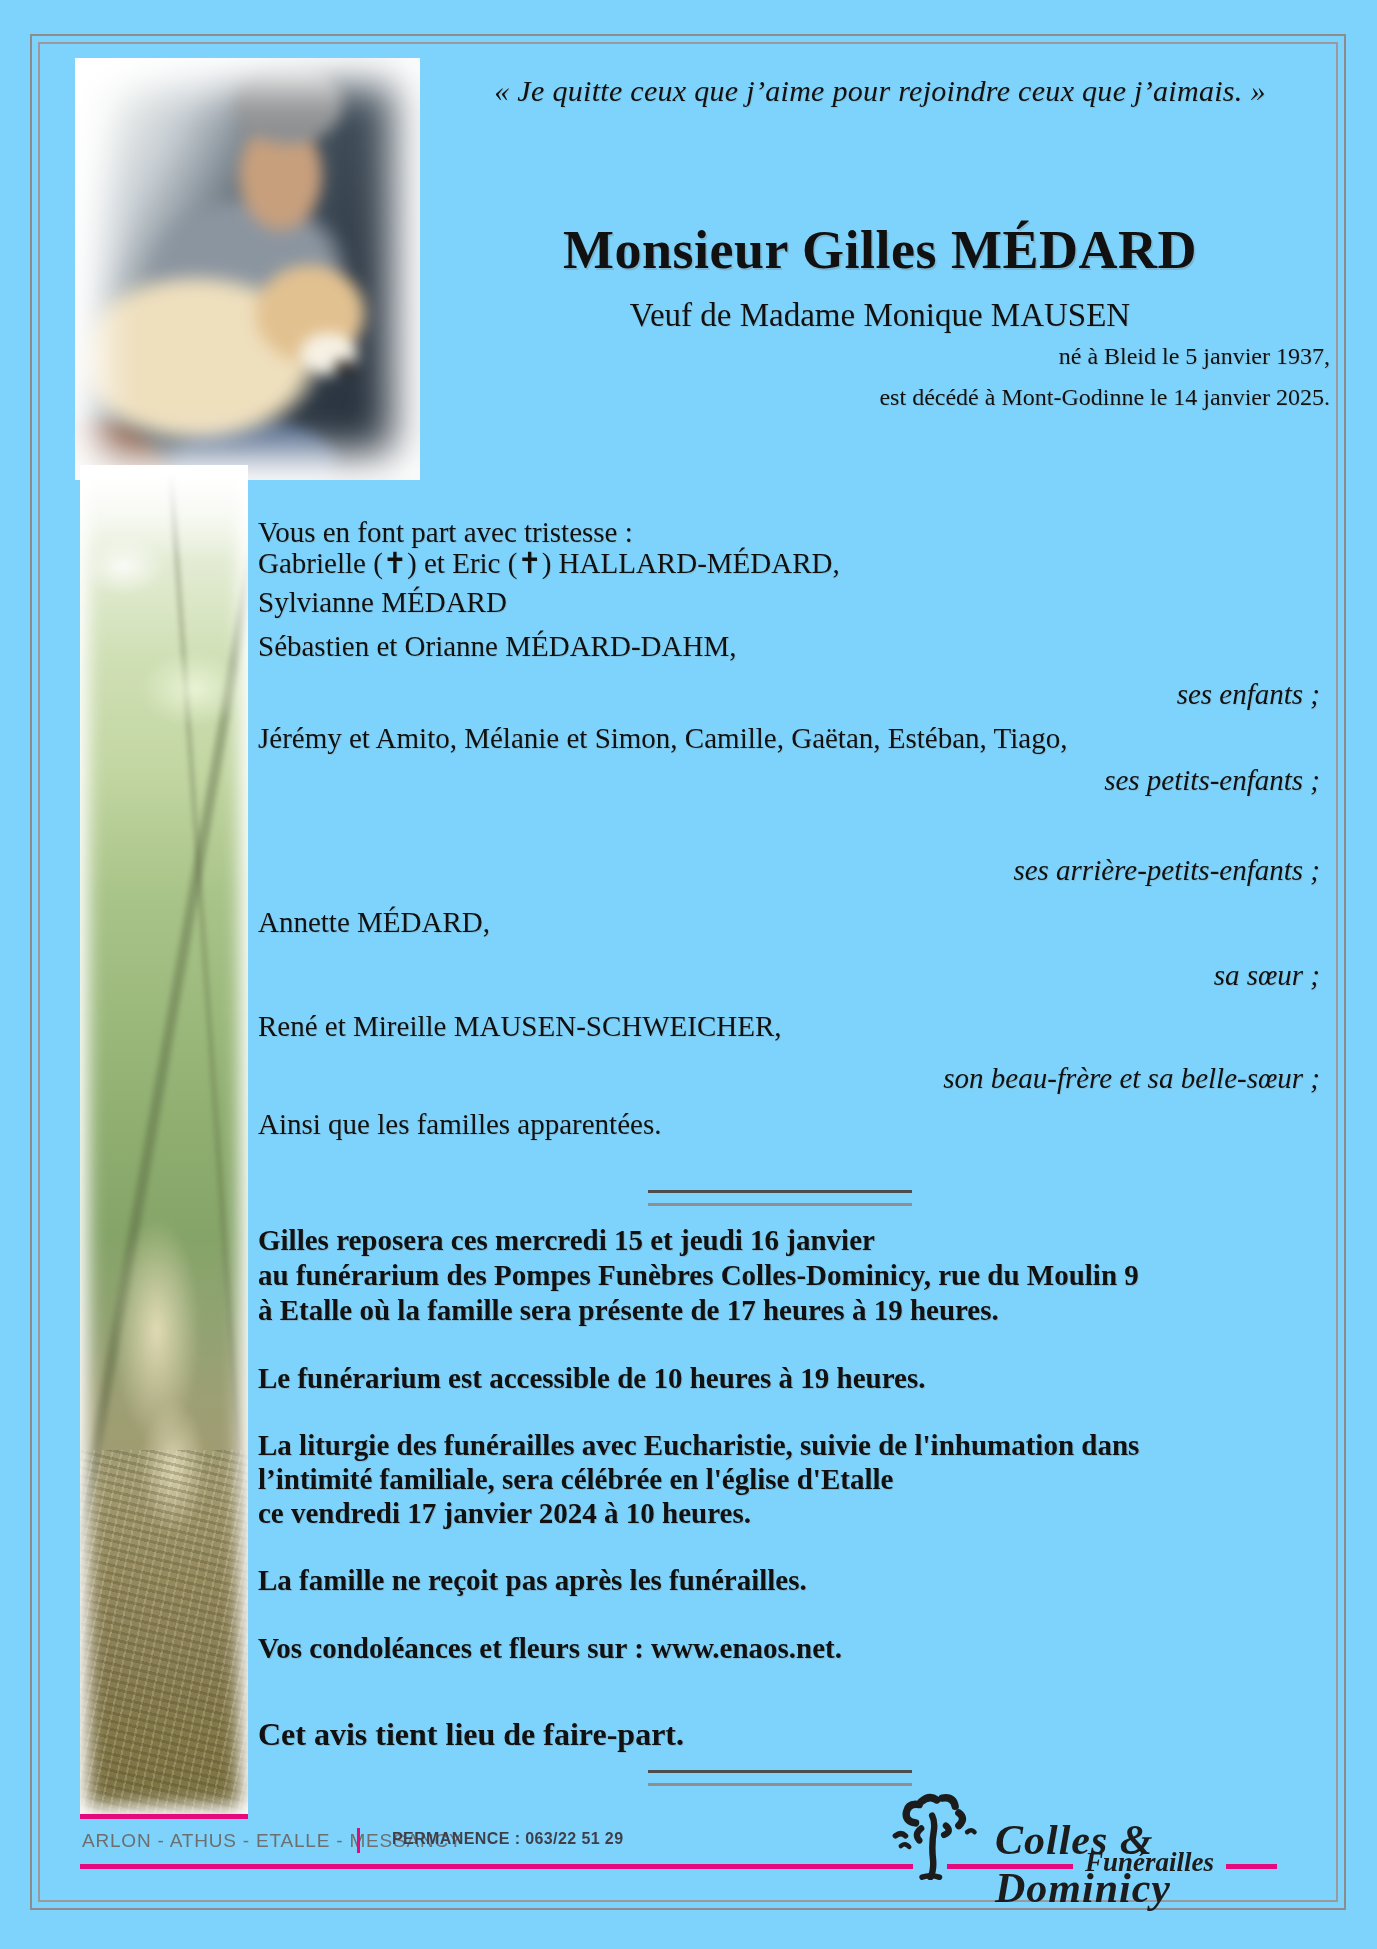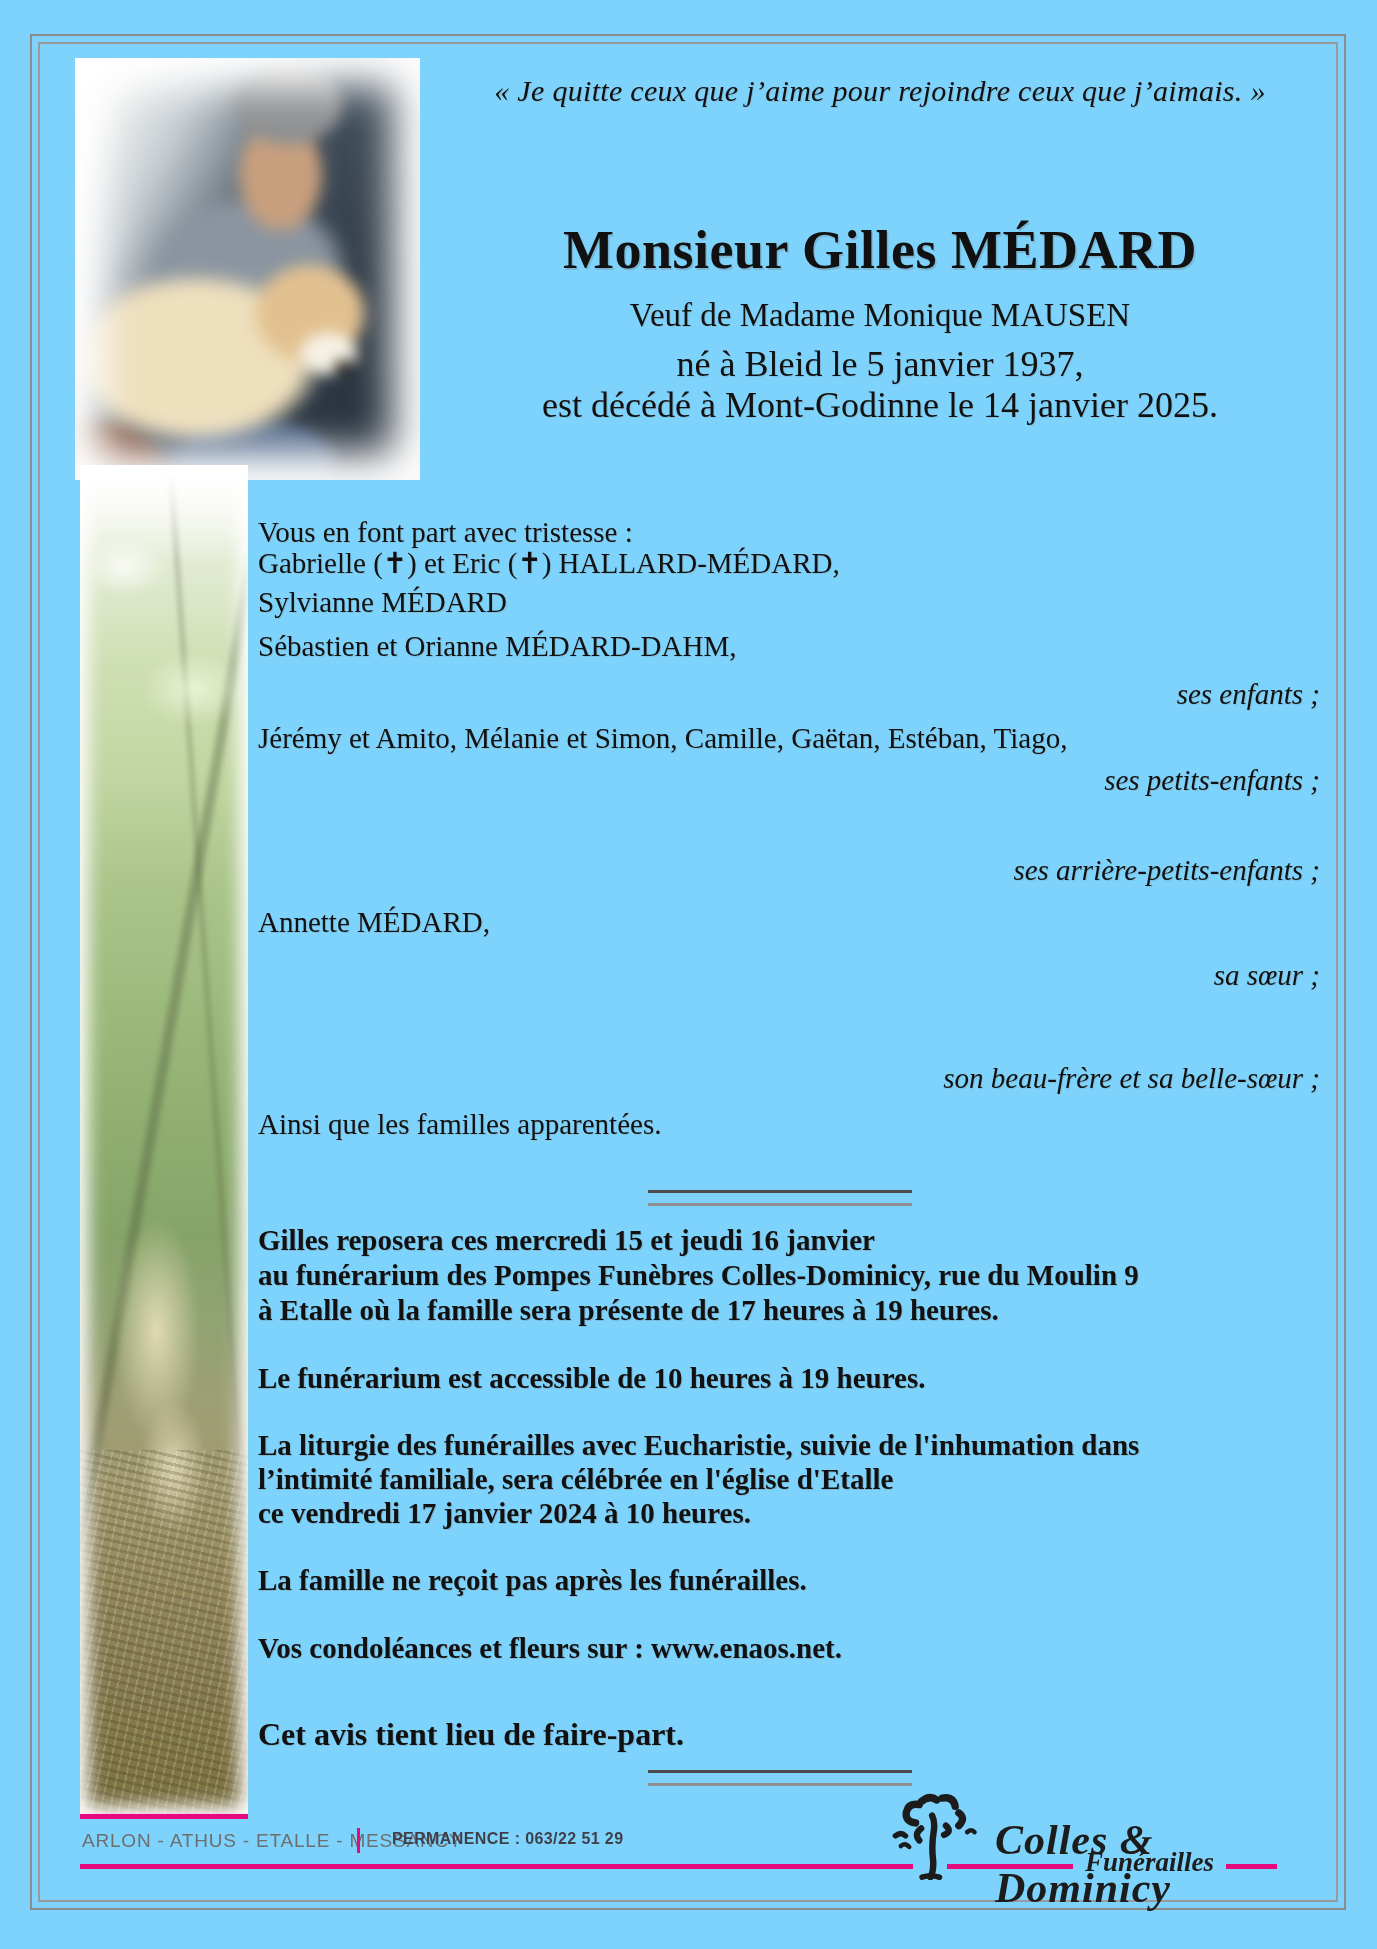--- a/index.html
+++ b/index.html
@@ -54,21 +54,21 @@
     background:linear-gradient(180deg,#ffffff 8%,rgba(255,255,255,0) 100%);}
   .photo-forest::after{content:"";position:absolute;inset:0;z-index:2;box-shadow:inset 0 0 18px 8px #ffffff;}
   .forest-underline{position:absolute;left:80px;top:1813px;width:168px;height:6px;background:#e5097e;}
   
   .quote{position:absolute;left:430px;top:74px;width:900px;text-align:center;
     font-style:italic;font-size:30px;letter-spacing:.3px;text-shadow:1px 1px 0 rgba(130,130,130,.25);}
   .title{position:absolute;left:400px;top:219px;width:960px;text-align:center;
     font-weight:bold;font-size:54px;letter-spacing:.5px;text-shadow:1.5px 1.5px 0 rgba(120,120,120,.3);}
   .subtitle{position:absolute;left:430px;top:297px;width:900px;text-align:center;font-size:33px;
     text-shadow:1px 1px 0 rgba(130,130,130,.25);}
-  .birth-line,.death-line{position:absolute;left:430px;width:900px;text-align:center;font-size:36px;
+  .birth-line,.death-line{position:absolute;left:430px;width:900px;text-align:right;font-size:24px;
     text-shadow:1px 1px 0 rgba(130,130,130,.25);}
   .birth-line{top:343px;}
   .death-line{top:384px;}
   
   .fam-line{position:absolute;left:258px;width:1062px;font-size:29px;white-space:nowrap;
     text-shadow:1px 1px 0 rgba(130,130,130,.25);}
   .fam-line.rel{text-align:right;font-style:italic;}
   
   .sep{position:absolute;left:648px;width:264px;height:10px;
     border-top:3px solid #4d4d4d;border-bottom:3px solid #8f8f8f;}
@@ -119,20 +119,21 @@
   <div class="fam-line" style="top:516px">Vous en font part avec tristesse :</div>
   <div class="fam-line" style="top:546px">Gabrielle (✝) et Eric (✝) HALLARD-MÉDARD,</div>
   <div class="fam-line" style="top:586px">Sylvianne MÉDARD</div>
   <div class="fam-line" style="top:630px">Sébastien et Orianne MÉDARD-DAHM,</div>
   <div class="fam-line rel" style="top:678px">ses enfants ;</div>
   <div class="fam-line" style="top:722px">Jérémy et Amito, Mélanie et Simon, Camille, Gaëtan, Estéban, Tiago,</div>
   <div class="fam-line rel" style="top:764px">ses petits-enfants ;</div>
   <div class="fam-line rel" style="top:854px">ses arrière-petits-enfants ;</div>
   <div class="fam-line" style="top:906px">Annette MÉDARD,</div>
   <div class="fam-line rel" style="top:959px">sa sœur ;</div>
+  <div class="fam-line" style="top:1010px">René et Mireille MAUSEN-SCHWEICHER,</div>
   <div class="fam-line rel" style="top:1062px">son beau-frère et sa belle-sœur ;</div>
   <div class="fam-line" style="top:1108px">Ainsi que les familles apparentées.</div>
 
   <div class="sep" style="top:1190px"></div>
 
   <div class="ann" style="top:1223px">Gilles reposera ces mercredi 15 et jeudi 16 janvier
 au funérarium des Pompes Funèbres Colles-Dominicy, rue du Moulin 9
 à Etalle où la famille sera présente de 17 heures à 19 heures.</div>
   <div class="ann" style="top:1361px">Le funérarium est accessible de 10 heures à 19 heures.</div>
   <div class="ann" style="top:1428px;line-height:34px">La liturgie des funérailles avec Eucharistie, suivie de l'inhumation dans

